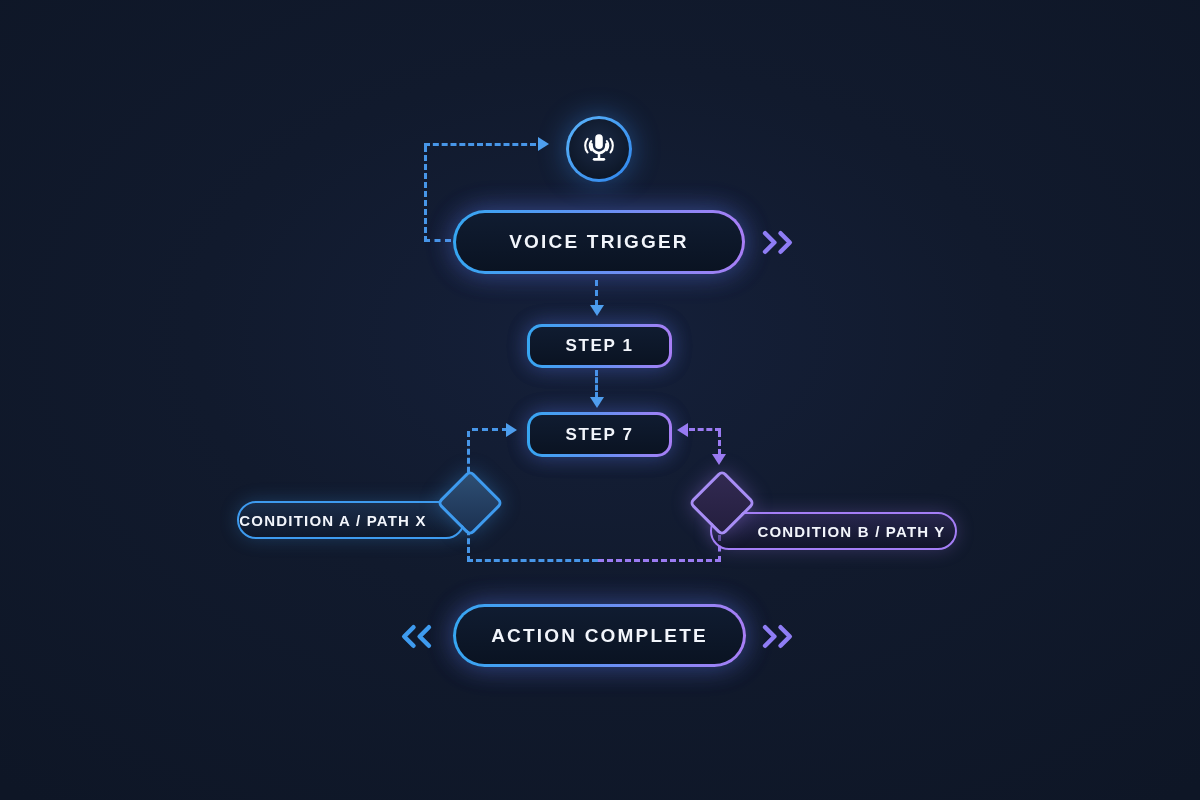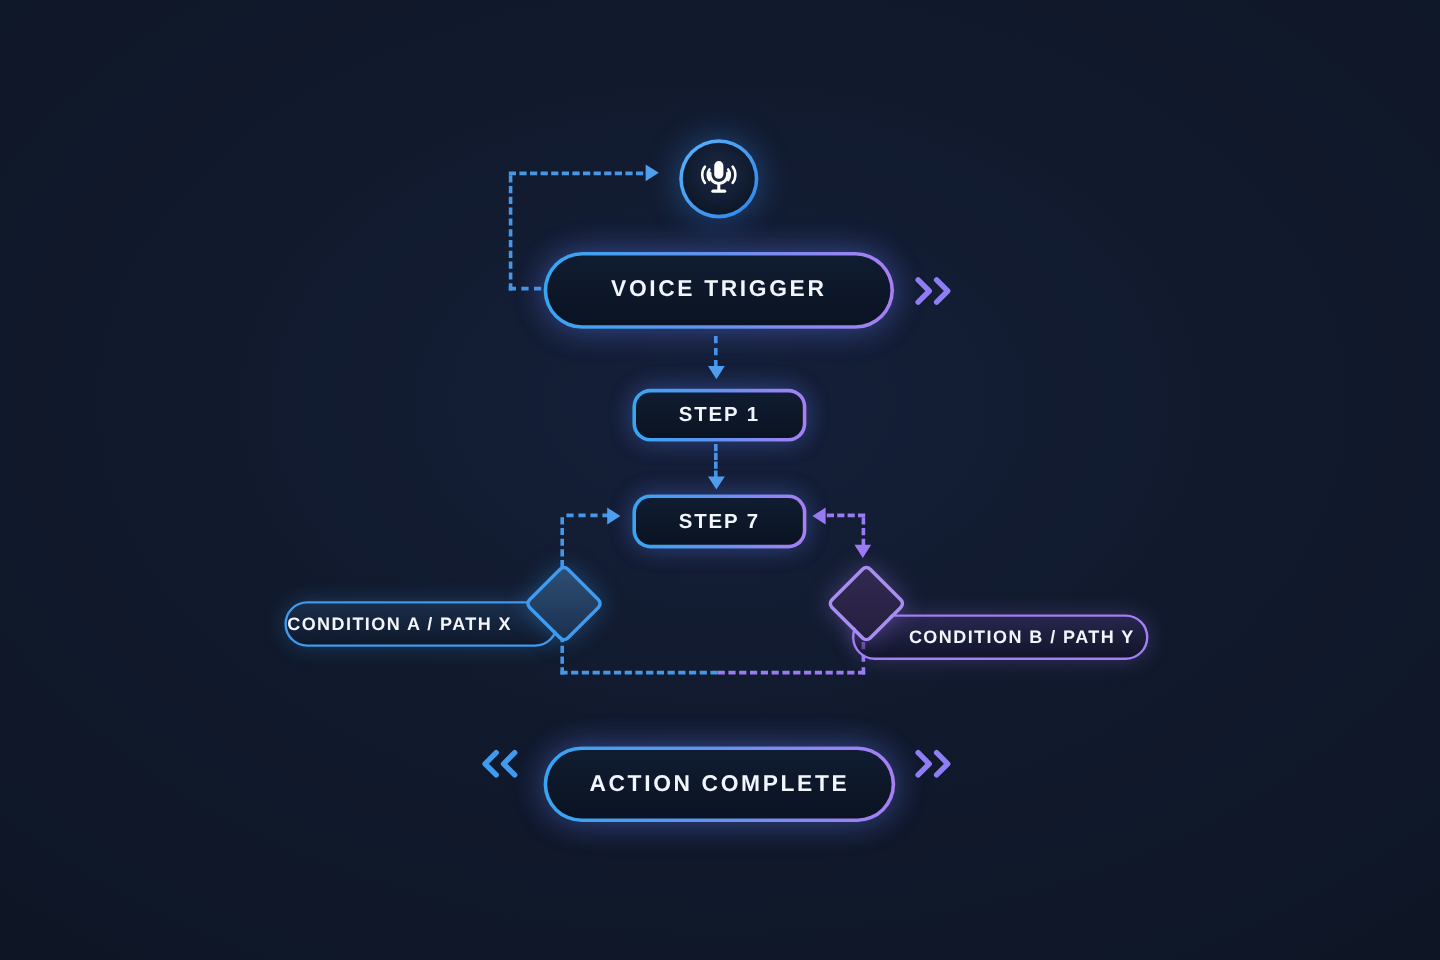--- a/index.html
+++ b/index.html
@@ -21,21 +21,21 @@
   .stepbox { border-radius:15px; box-shadow:0 0 20px rgba(62,140,244,.26), 0 0 22px rgba(150,106,248,.18); }
   .stepbox .ginner { border-radius:12px; }
 
   .label-lg { font-size:19px; font-weight:700; letter-spacing:2.2px; }
   .label-md { font-size:17px; font-weight:700; letter-spacing:1.6px; }
   .label-sm { font-size:15px; font-weight:700; letter-spacing:1.2px; }
 
   #voice-trigger { left:453px; top:210px; width:292px; height:64px; }
   #step-1 { left:527px; top:324px; width:145px; height:44px; }
   #step-3 { left:527px; top:412px; width:145px; height:45px; }
-  #action-complete { left:453px; top:604px; width:293px; height:63px;margin-top:18px; }
+  #action-complete { left:453px; top:604px; width:293px; height:63px; }
 
   
   #mic-node { position:absolute; left:566px; top:116px; width:66px; height:66px;
     padding:3px; border-radius:50%; z-index:3;
     background:linear-gradient(135deg,#5bb4fa 0%, #2f85ec 100%);
     box-shadow:0 0 28px rgba(60,145,248,.40); }
   #mic-node .ginner { width:100%; height:100%; border-radius:50%;
     background:radial-gradient(circle at 50% 42%, #1b2a46 0%, #0d1728 75%);
     display:flex; align-items:center; justify-content:center; }
 

